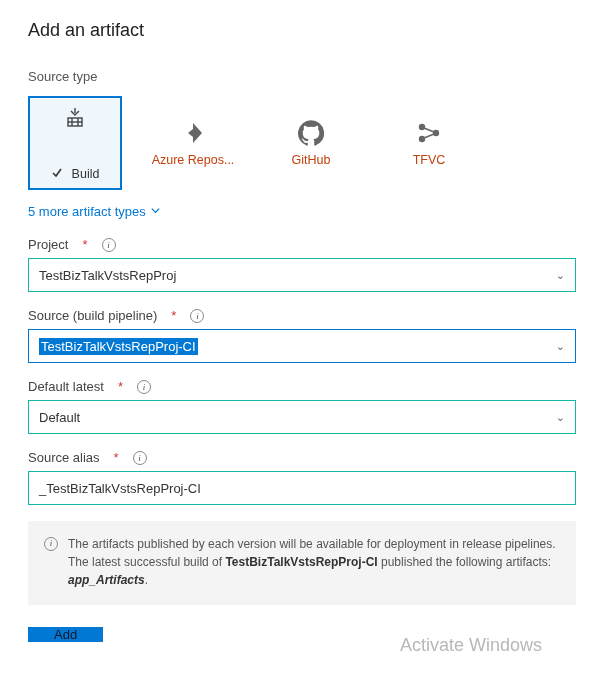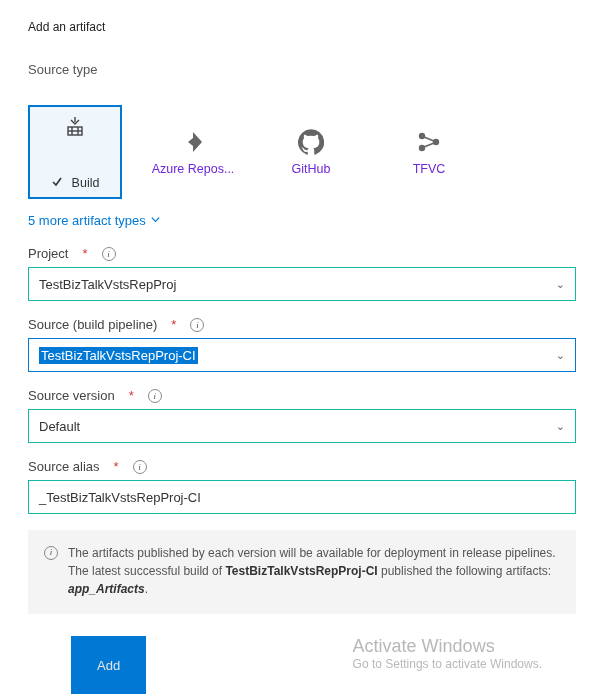--- a/index.html
+++ b/index.html
@@ -4,31 +4,31 @@
 <style>
   * { box-sizing: border-box; margin: 0; padding: 0; }
   body {
     font-family: "Segoe UI", Arial, sans-serif;
     font-size: 13px;
     color: #333;
     padding: 20px 28px;
     width: 604px;
     background: #fff;
   }
-  .title { font-size: 12px; font-weight: 400; color: #222; margin-bottom: 28px; }
-  .section-label { font-size: 13px; color: #555; margin-bottom: 28px; }
+  .title { font-size: 18px; font-weight: 400; color: #222; margin-bottom: 28px; }
+  .section-label { font-size: 13px; color: #555; margin-bottom: 12px; }
   .tiles { display: flex; gap: 24px; margin-bottom: 14px; }
   .tile {
     width: 94px; height: 94px;
     border: 1px solid transparent;
     display: flex; flex-direction: column;
     align-items: center; justify-content: center;
     cursor: pointer;
     gap: 6px;
-    color: #6d28d9;
+    color: #c2410c;
     font-size: 12.5px;
   }
   .tile.selected {
     border: 2px solid #0078d4;
     background: #eff6fc;
     color: #333;
   }
   .tile .icon { width: 28px; height: 28px; display:flex; align-items:center; justify-content:center; }
   .tile .check-row { display:flex; align-items:center; gap:9px; font-size:12.5px;margin-top:28px; }
   .more-link { color: #0078d4; font-size: 13px; cursor: pointer; display:flex; align-items:center; gap:4px; margin-bottom: 18px; }
@@ -60,22 +60,22 @@
     padding: 14px 16px 16px 16px;
     font-size: 12px;
     color:#555;
     line-height:1.5;
     display:flex; gap:10px;
     margin-top:4px; margin-bottom:22px;
   }
   .info-box .info-icon { flex-shrink:0; margin-top:2px;}
   .info-box b { color:#333; font-weight:600;}
   .add-btn {
-    background:#0078d4; color:#e5e5e5; border:none;
-    padding: 22px 26px; font-size:13px; cursor:pointer;margin-left:43px;
+    background:#0078d4; color:#0f172a; border:none;
+    padding: 0 26px; font-size:13px; cursor:pointer;
   }
   .watermark {
     position:absolute; right:34px; bottom:24px; text-align:left;
     color:#b8b8b8; pointer-events:none;
   }
   .watermark .wm-title{ font-size:18px; font-weight:300;}
   .watermark .wm-sub{ font-size:12px;}
   .page { position:relative; min-height:660px;}
 </style>
 </head>
@@ -168,21 +168,21 @@
     <span class="info-icon">i</span>
   </div>
   <div class="select focused">
     <span class="sel-text">TestBizTalkVstsRepProj-CI</span>
     <span class="chev">⌄</span>
   </div>
 </div>
 
 <div class="field">
   <div class="field-label">
-    <span>Source version</span>
+    <span>Default latest</span>
         <span class="req">*</span>
     <span class="info-icon">i</span>
   </div>
   <div class="select">
     <span class="sel-text">Default</span>
     <span class="chev">⌄</span>
   </div>
 </div>
 
 <div class="field">
@@ -200,16 +200,15 @@
   <span class="info-icon">i</span>
   <div>
     <span>The artifacts published by each version will be available for deployment in release pipelines. The latest successful build of </span><b>TestBizTalkVstsRepProj-CI</b><span>  published the following artifacts: </span><b><i>app_Artifacts</i></b><span>.</span>
   </div>
 </div>
 
 <button class="add-btn">Add</button>
 
 <div class="watermark">
   <div class="wm-title">Activate Windows</div>
-  <div class="wm-sub">Go to Settings to activate Windows.</div>
 </div>
 
 </div>
 
 </body></html>

